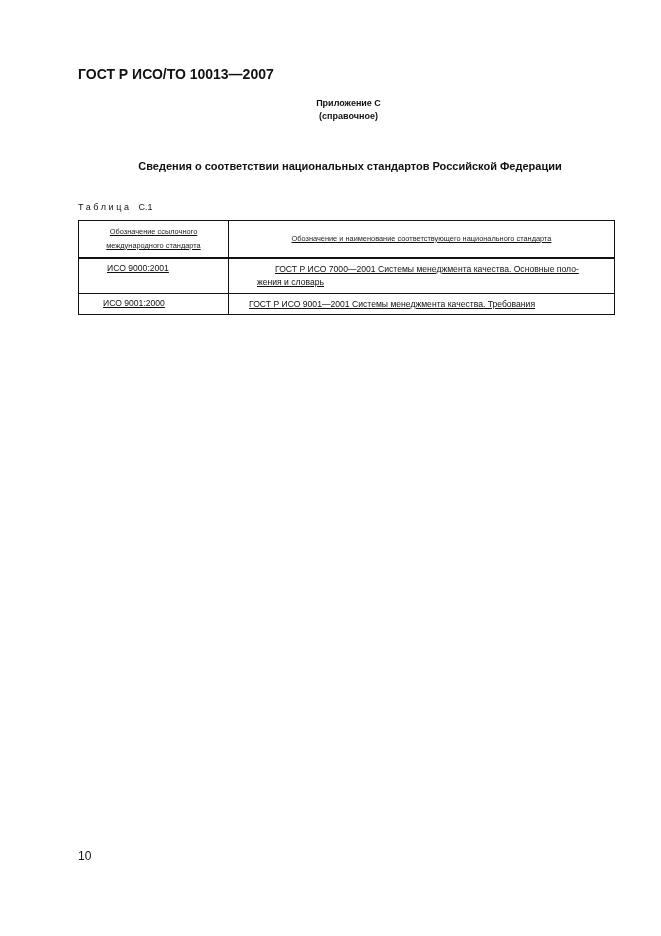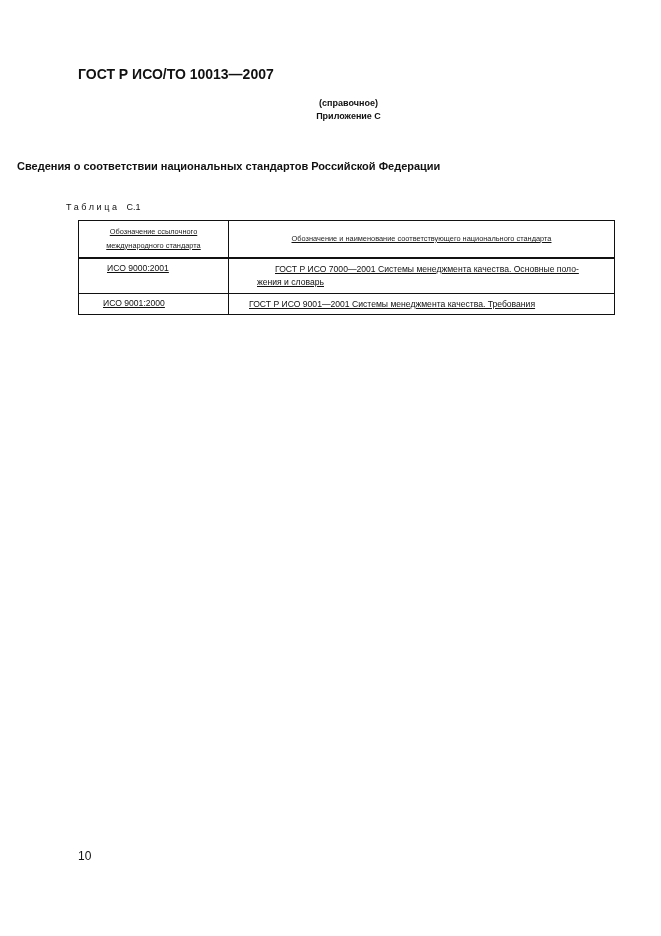--- a/index.html
+++ b/index.html
@@ -1,43 +1,43 @@
 <!DOCTYPE html>
 <html><head>
 <meta charset="utf-8">
 <style>
   html, body { margin:0; padding:0; background:#ffffff; }
   body { width:661px; height:936px; position:relative; overflow:hidden;
          font-family:"Liberation Sans", sans-serif; color:#111; }
   .hdr { position:absolute; left:78px; top:66px; font-size:14px; font-weight:bold; }
   .annex { position:absolute; left:0; width:661px; top:97px; text-align:center; font-size:9px; font-weight:bold; line-height:13px; padding-left:36px; box-sizing:border-box; }
-  .title { position:absolute; left:0; width:661px; top:158px; font-size:11px; font-weight:bold; line-height:16px; padding-left:17px; box-sizing:border-box; }
-  .tlabel { position:absolute; left:66px; top:202px; font-size:9px; letter-spacing:2.6px; }
+  .title { position:absolute; left:0; width:661px; top:158px; text-align:center; font-size:11px; font-weight:bold; line-height:16px; padding-left:39px; box-sizing:border-box; }
+  .tlabel { position:absolute; left:78px; top:202px; font-size:9px; letter-spacing:2.6px; }
   .tlabel .n { letter-spacing:0; margin-left:2px; }
   table { position:absolute; left:78px; top:220px; width:537px; border-collapse:collapse; font-size:8.6px;text-decoration:underline; }
   td, th { border:1px solid #111; padding:0; vertical-align:top; }
   th { font-weight:normal; font-size:7.4px; text-align:center; vertical-align:middle; height:36px; line-height:14px; color:#222; }
   thead tr { border-bottom:2px solid #111; }
   thead th { border-bottom:2px solid #111; }
   .c1 { width:149px; }
   td.c1 { padding:4px 0 0 24px; box-sizing:border-box; }
   td.c2 { padding:4px 8px 2px 2px; line-height:13px; }
   .indent { display:inline-block; width:18px; }
   .r1 td { height:28px;padding-left:28px; }
   .r2 td { height:14px;margin-top:32px; }
   .page { position:absolute; left:78px; top:849px; font-size:12px; }
 </style>
 </head>
 <body>
 
 <div class="hdr">ГОСТ Р ИСО/ТО 10013—2007</div>
 
 <div class="annex">
+  <div>Приложение С</div>
   <div>(справочное)</div>
-  <div>Приложение С</div>
 </div>
 
 <div class="title">
   <div>Сведения о соответствии национальных стандартов Российской Федерации</div>
 </div>
 
 <div class="tlabel">
   <span>Таблица</span>
   <span class="n">С.1</span>
 </div>

